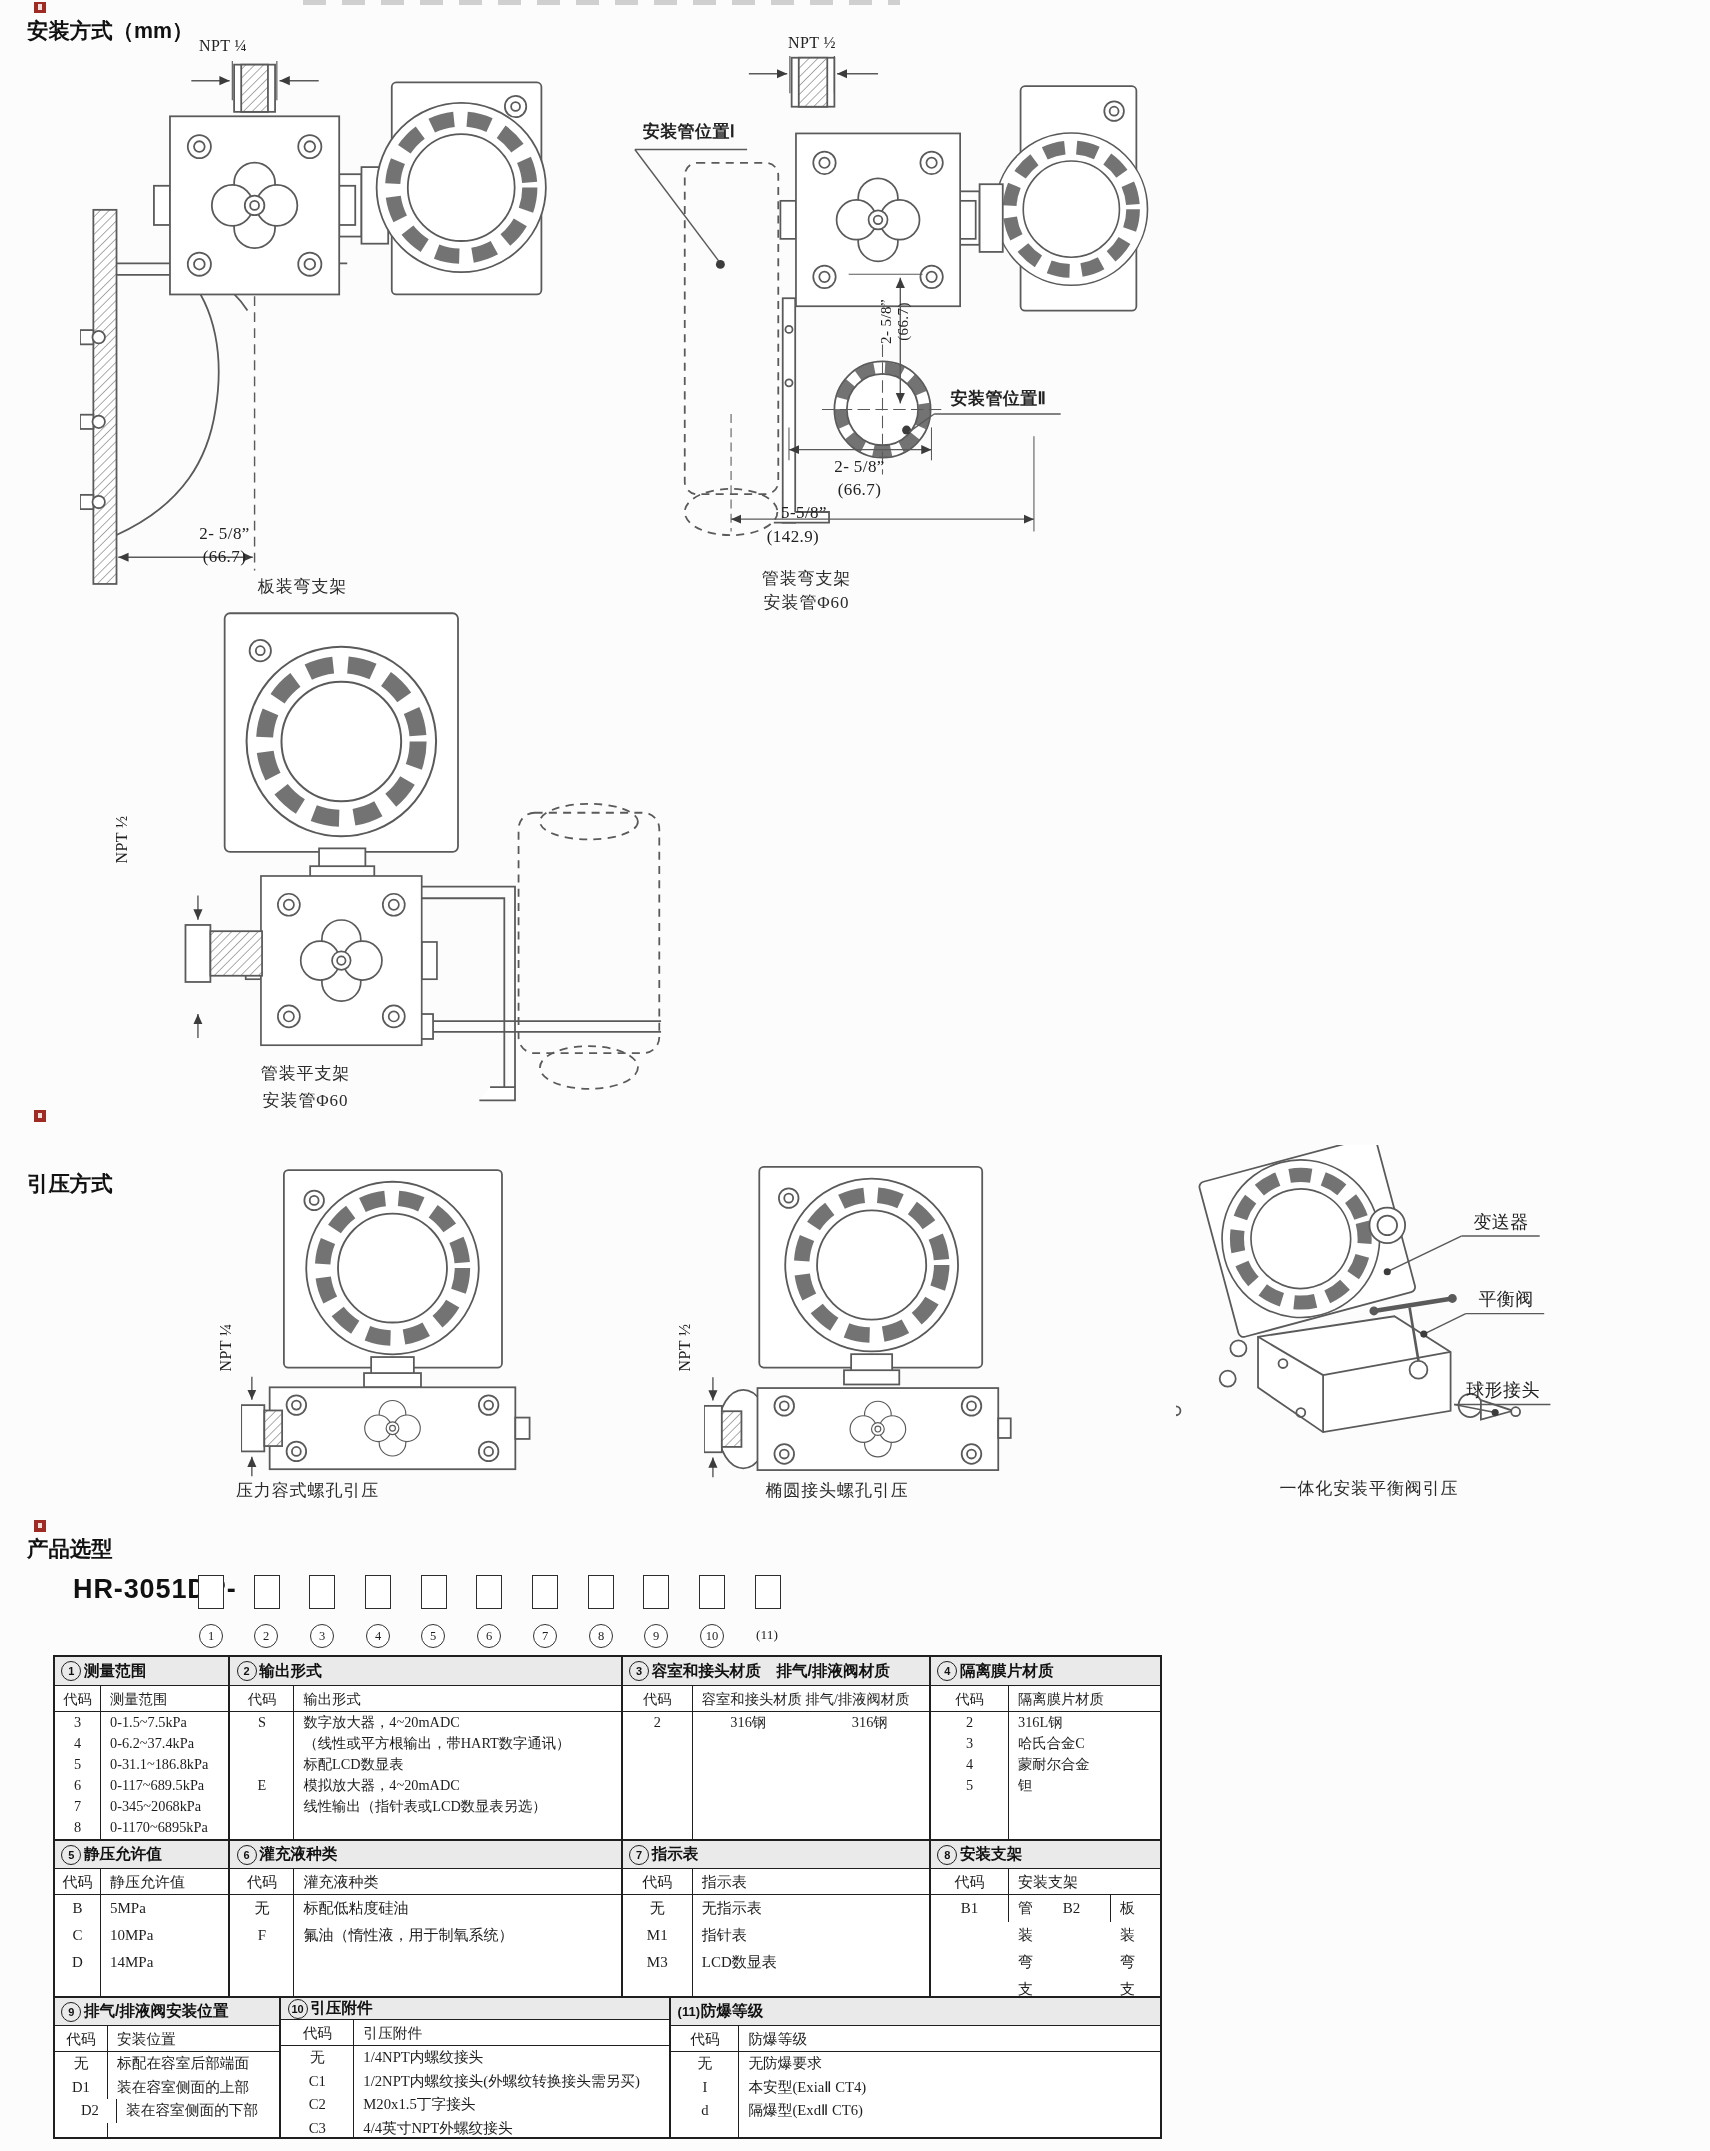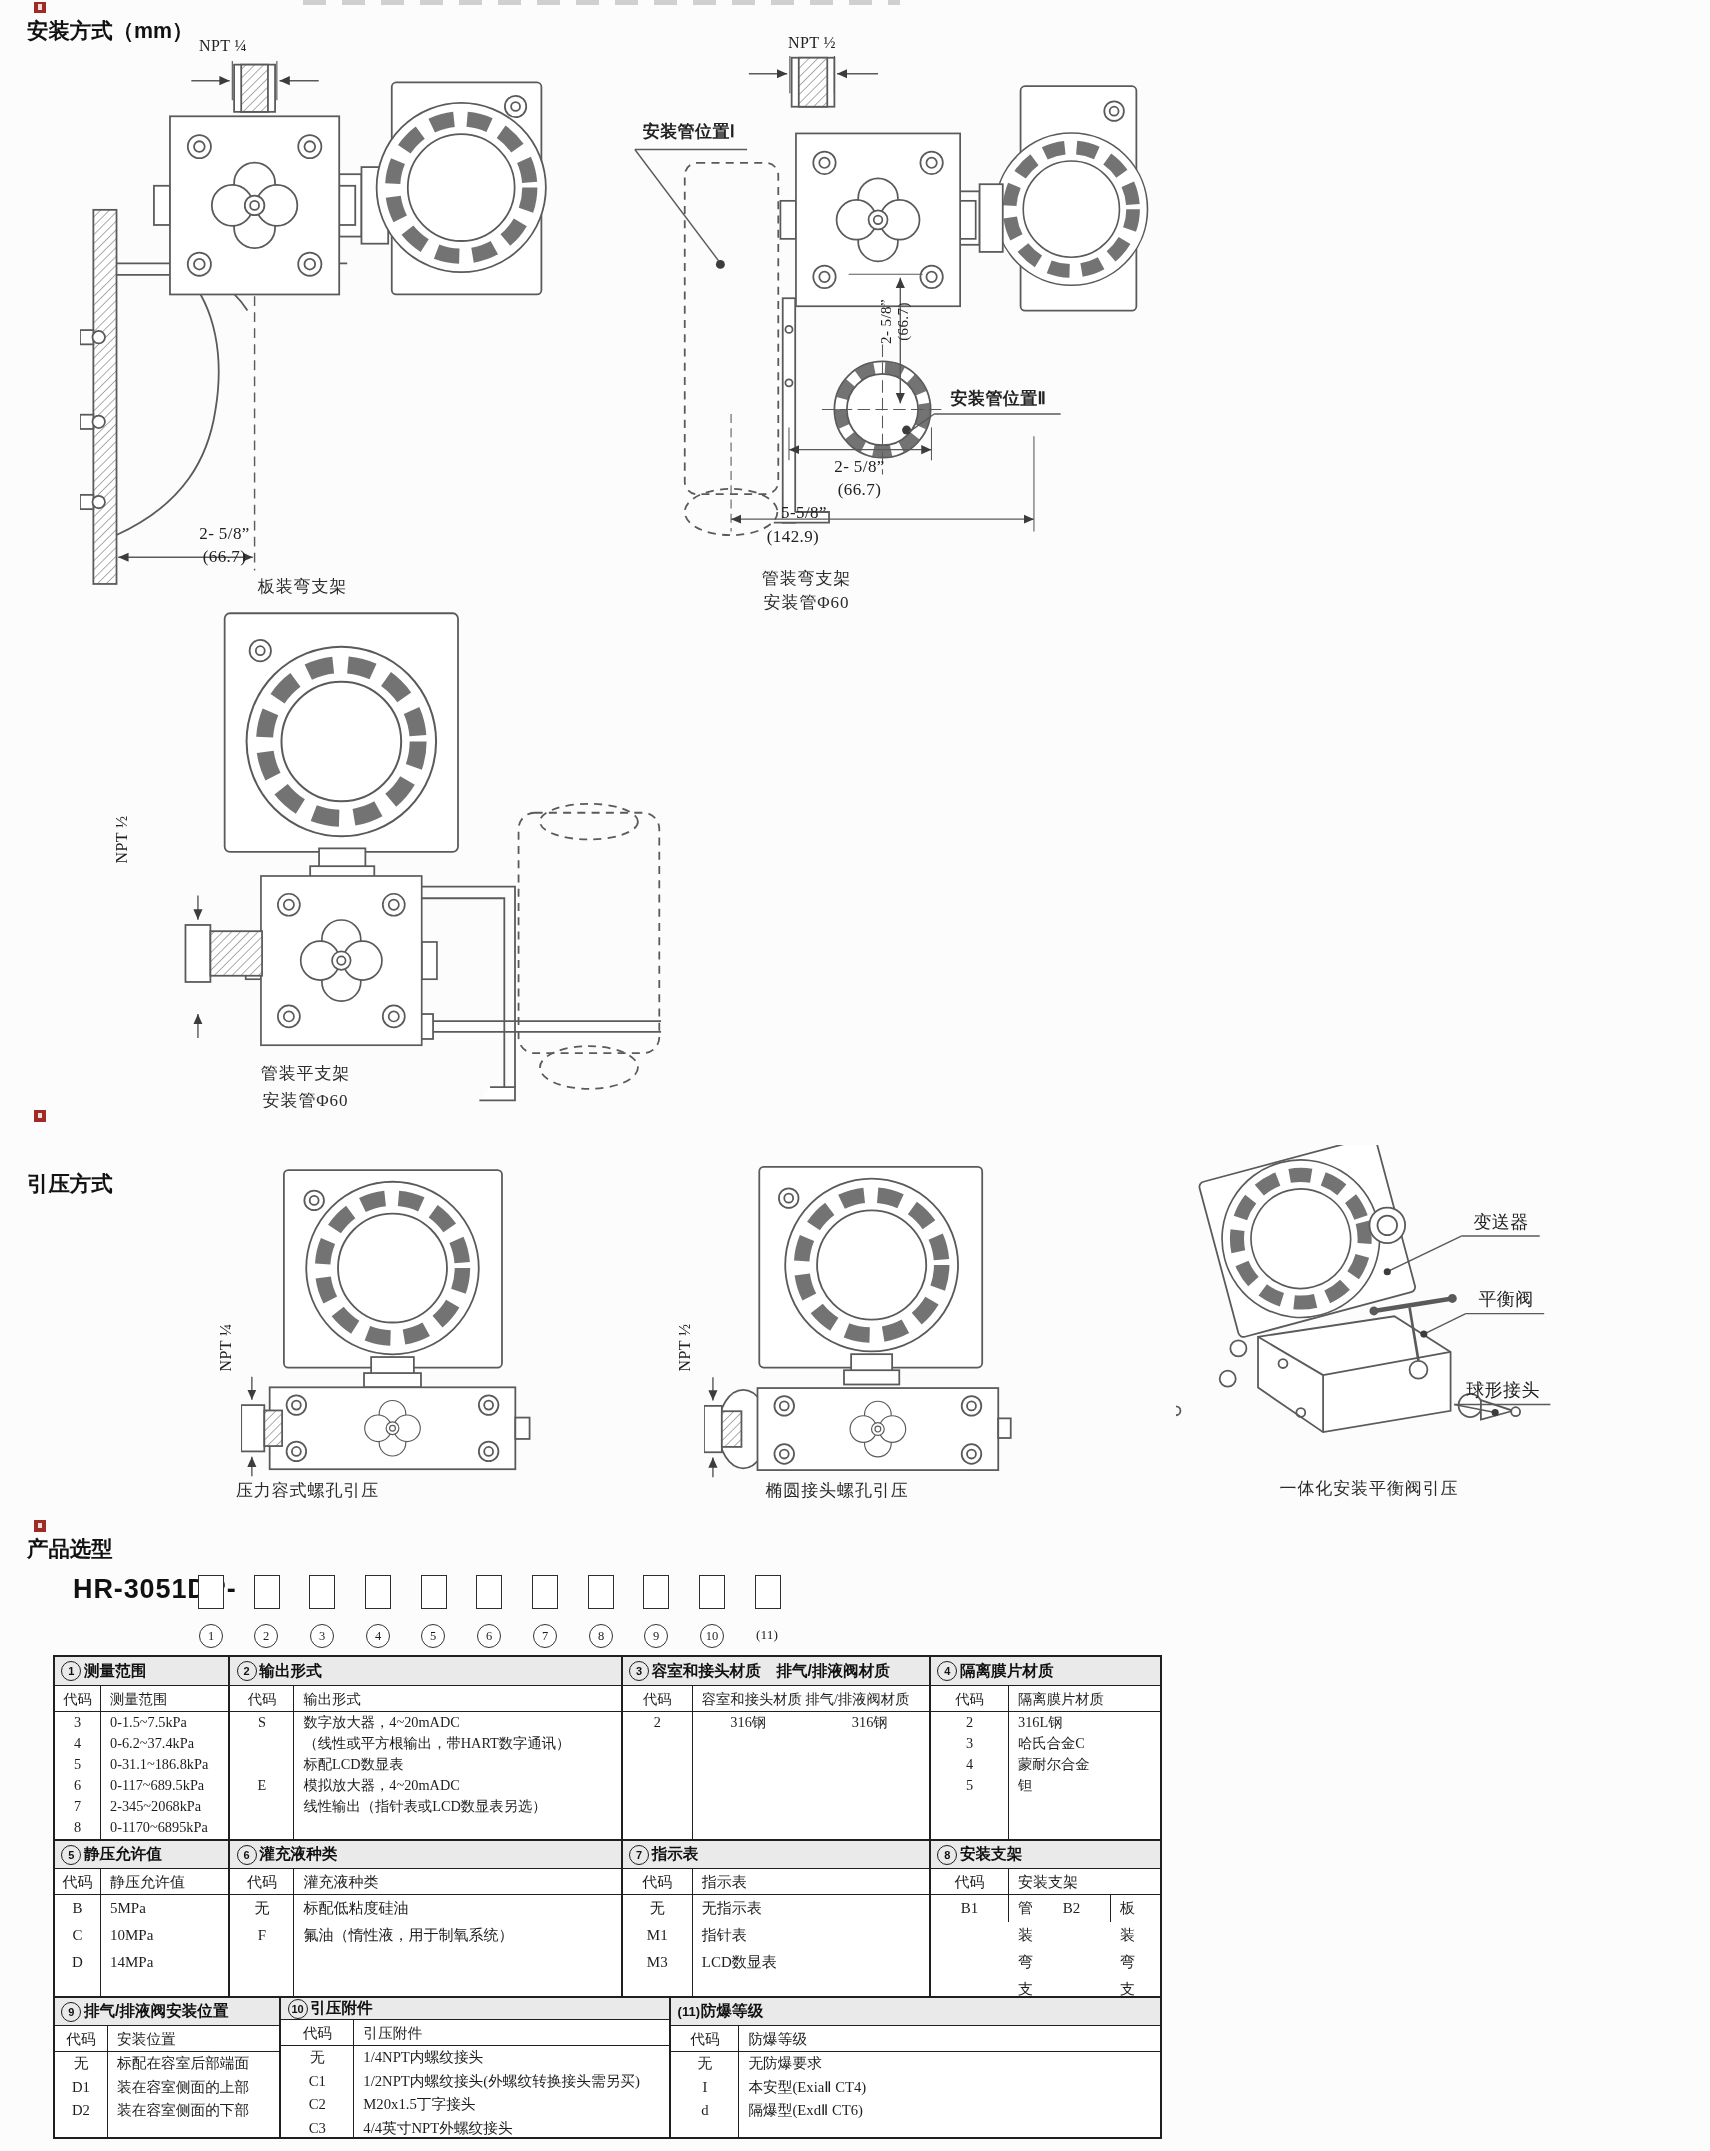--- a/index.html
+++ b/index.html
@@ -362,21 +362,21 @@
           <div class="t-row" style="height: 21px; line-height: 21px; font-size: 14.3px;">
             <div class="c-code" style="width: 46px; height: 100%;">5</div>
             <div class="c-val">0-31.1~186.8kPa</div>
           </div>
           <div class="t-row" style="height: 21px; line-height: 21px; font-size: 14.3px;">
             <div class="c-code" style="width: 46px; height: 100%;">6</div>
             <div class="c-val">0-117~689.5kPa</div>
           </div>
           <div class="t-row" style="height: 21px; line-height: 21px; font-size: 14.3px;">
             <div class="c-code" style="width: 46px; height: 100%;">7</div>
-            <div class="c-val">2-345~2068kPa</div>
+            <div class="c-val">0-345~2068kPa</div>
           </div>
           <div class="t-row" style="height: 21px; line-height: 21px; font-size: 14.3px;">
             <div class="c-code" style="width: 46px; height: 100%;">8</div>
             <div class="c-val">0-1170~6895kPa</div>
           </div>
           <div class="t-row" style="flex: 1 1 0%;">
             <div class="c-code" style="width: 46px;"></div>
           </div>
         </div>
       </div>
@@ -584,21 +584,21 @@
         </div>
         <div style="flex: 1 1 0%; display: flex; flex-direction: column;">
           <div class="t-row" style="height: 23.6px; line-height: 23.6px; font-size: 14.7px;">
             <div class="c-code" style="width: 53px; height: 100%;">无</div>
             <div class="c-val">标配在容室后部端面</div>
           </div>
           <div class="t-row" style="height: 23.6px; line-height: 23.6px; font-size: 14.7px;">
             <div class="c-code" style="width: 53px; height: 100%;">D1</div>
             <div class="c-val">装在容室侧面的上部</div>
           </div>
-          <div class="t-row" style="height: 23.6px; line-height: 23.6px; font-size: 14.7px;">
+          <div class="t-row" style="height: 23.6px; line-height: 23.6px; font-size: 14.7px; margin-left: 9px;">
             <div class="c-code" style="width: 53px; height: 100%;">D2</div>
             <div class="c-val">装在容室侧面的下部</div>
           </div>
           <div class="t-row" style="flex: 1 1 0%;">
             <div class="c-code" style="width: 53px;"></div>
           </div>
         </div>
       </div>
       <div class="sec" style="flex: 0 0 35.3%;">
         <div class="sec-head" style="height: 28px;">

